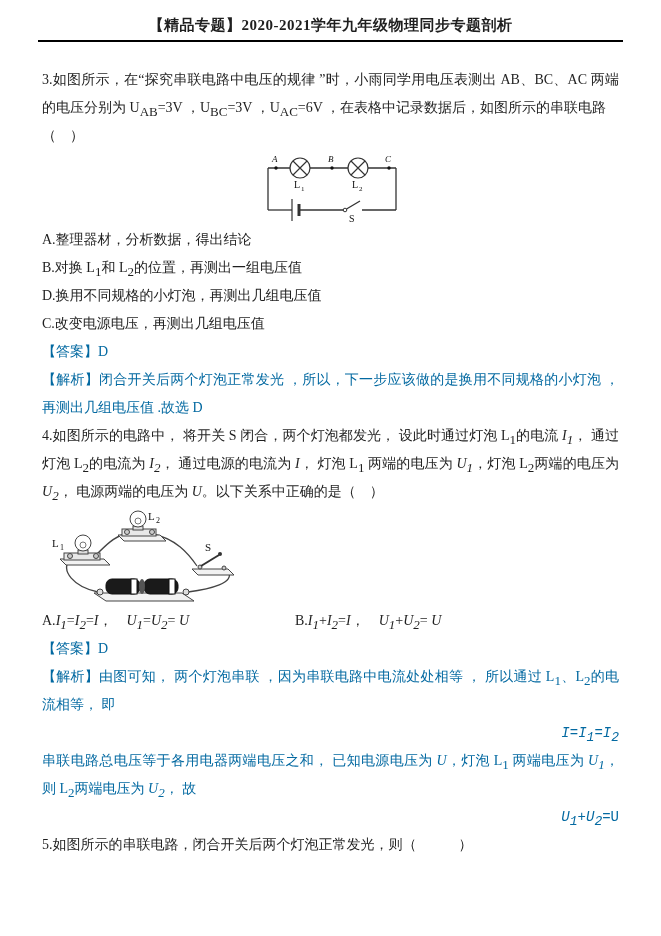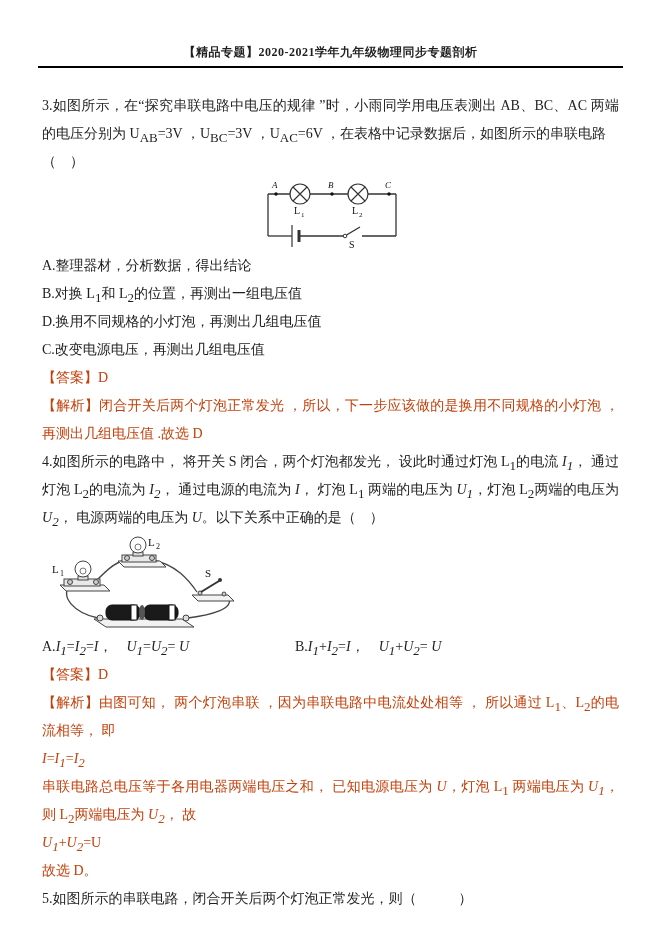--- a/index.html
+++ b/index.html
@@ -6,28 +6,28 @@
   html, body { margin: 0; padding: 0; background: #ffffff; }
   .page {
     position: relative;
     width: 661px;
     height: 936px;
     background: #ffffff;
     overflow: hidden;
     font-family: "Liberation Serif", "DejaVu Serif", serif;
     color: #1f1f1f;
   }
-  .header { padding-top: 44px; text-align: center; font-size: 12px; font-weight: bold; letter-spacing: 0.5px; }
+  .header { padding-top: 16px; text-align: center; font-size: 15px; font-weight: bold; letter-spacing: 0.5px; }
   .rule { width: 585px; margin: 5px auto 0; border-top: 2px solid #000; height: 0; }
   .content { padding: 24px 42px 0 42px; font-size: 14px; line-height: 28px; text-align: justify; }
   .content p { margin: 0; }
   sub { font-size: 13px; line-height: 0; }
   .it { font-style: italic; }
-  .red { color: #c2410c; }
-  .center { text-align: left; }
+  .red { color: #0369a1; }
+  .center { text-align: right; font-family: Liberation Mono, monospace; }
   .opt-grid { display: grid; grid-template-columns: 253px auto; }
   .fig { display: block; margin: 4px auto 2px auto; }
   .photo { display: block; margin: 3px 0 3px 6px; }
   svg text { font-family: "Liberation Serif", "DejaVu Serif", serif; }
 </style>
 </head>
 <body>
 
 <div class="page">
 
@@ -147,18 +147,17 @@
     <div class="opt-grid">
       <p><span>A.</span><span class="it">I</span><sub class="it">1</sub><span>=</span><span class="it">I</span><sub class="it">2</sub><span>=</span><span class="it">I</span><span>，　</span><span class="it">U</span><sub class="it">1</sub><span>=</span><span class="it">U</span><sub class="it">2</sub><span>= </span><span class="it">U</span></p>
       <p><span>B.</span><span class="it">I</span><sub class="it">1</sub><span>+</span><span class="it">I</span><sub class="it">2</sub><span>=</span><span class="it">I</span><span>，　</span><span class="it">U</span><sub class="it">1</sub><span>+</span><span class="it">U</span><sub class="it">2</sub><span>= </span><span class="it">U</span></p>
     </div>
 
     <p class="red"><span>【答案】</span><span>D</span></p>
     <p class="red"><span>【解析】</span><span><span>由图可知， 两个灯泡串联 ，因为串联电路中电流处处相等 ， 所以通过 L</span><sub>1</sub><span>、L</span><sub>2</sub><span>的电流相等， 即</span></span></p>
     <p class="red center"><span class="it">I</span><span>=</span><span class="it">I</span><sub class="it">1</sub><span>=</span><span class="it">I</span><sub class="it">2</sub></p>
     <p class="red"><span>串联电路总电压等于各用电器两端电压之和，  已知电源电压为 </span><span class="it">U</span><span>，灯泡 L</span><sub>1</sub><span> 两端电压为 </span><span class="it">U</span><sub class="it">1</sub><span>，则 L</span><sub>2</sub><span>两端电压为 </span><span class="it">U</span><sub class="it">2</sub><span>， 故</span></p>
     <p class="red center"><span class="it">U</span><sub class="it">1</sub><span>+</span><span class="it">U</span><sub class="it">2</sub><span>=</span><span>U</span></p>
-    <p class="red"><span>故选 D。</span></p>
 
     <p><span>5.如图所示的串联电路，闭合开关后两个灯泡正常发光，则（　　　）</span></p>
 
   </div>
 </div>
 
 </body></html>

